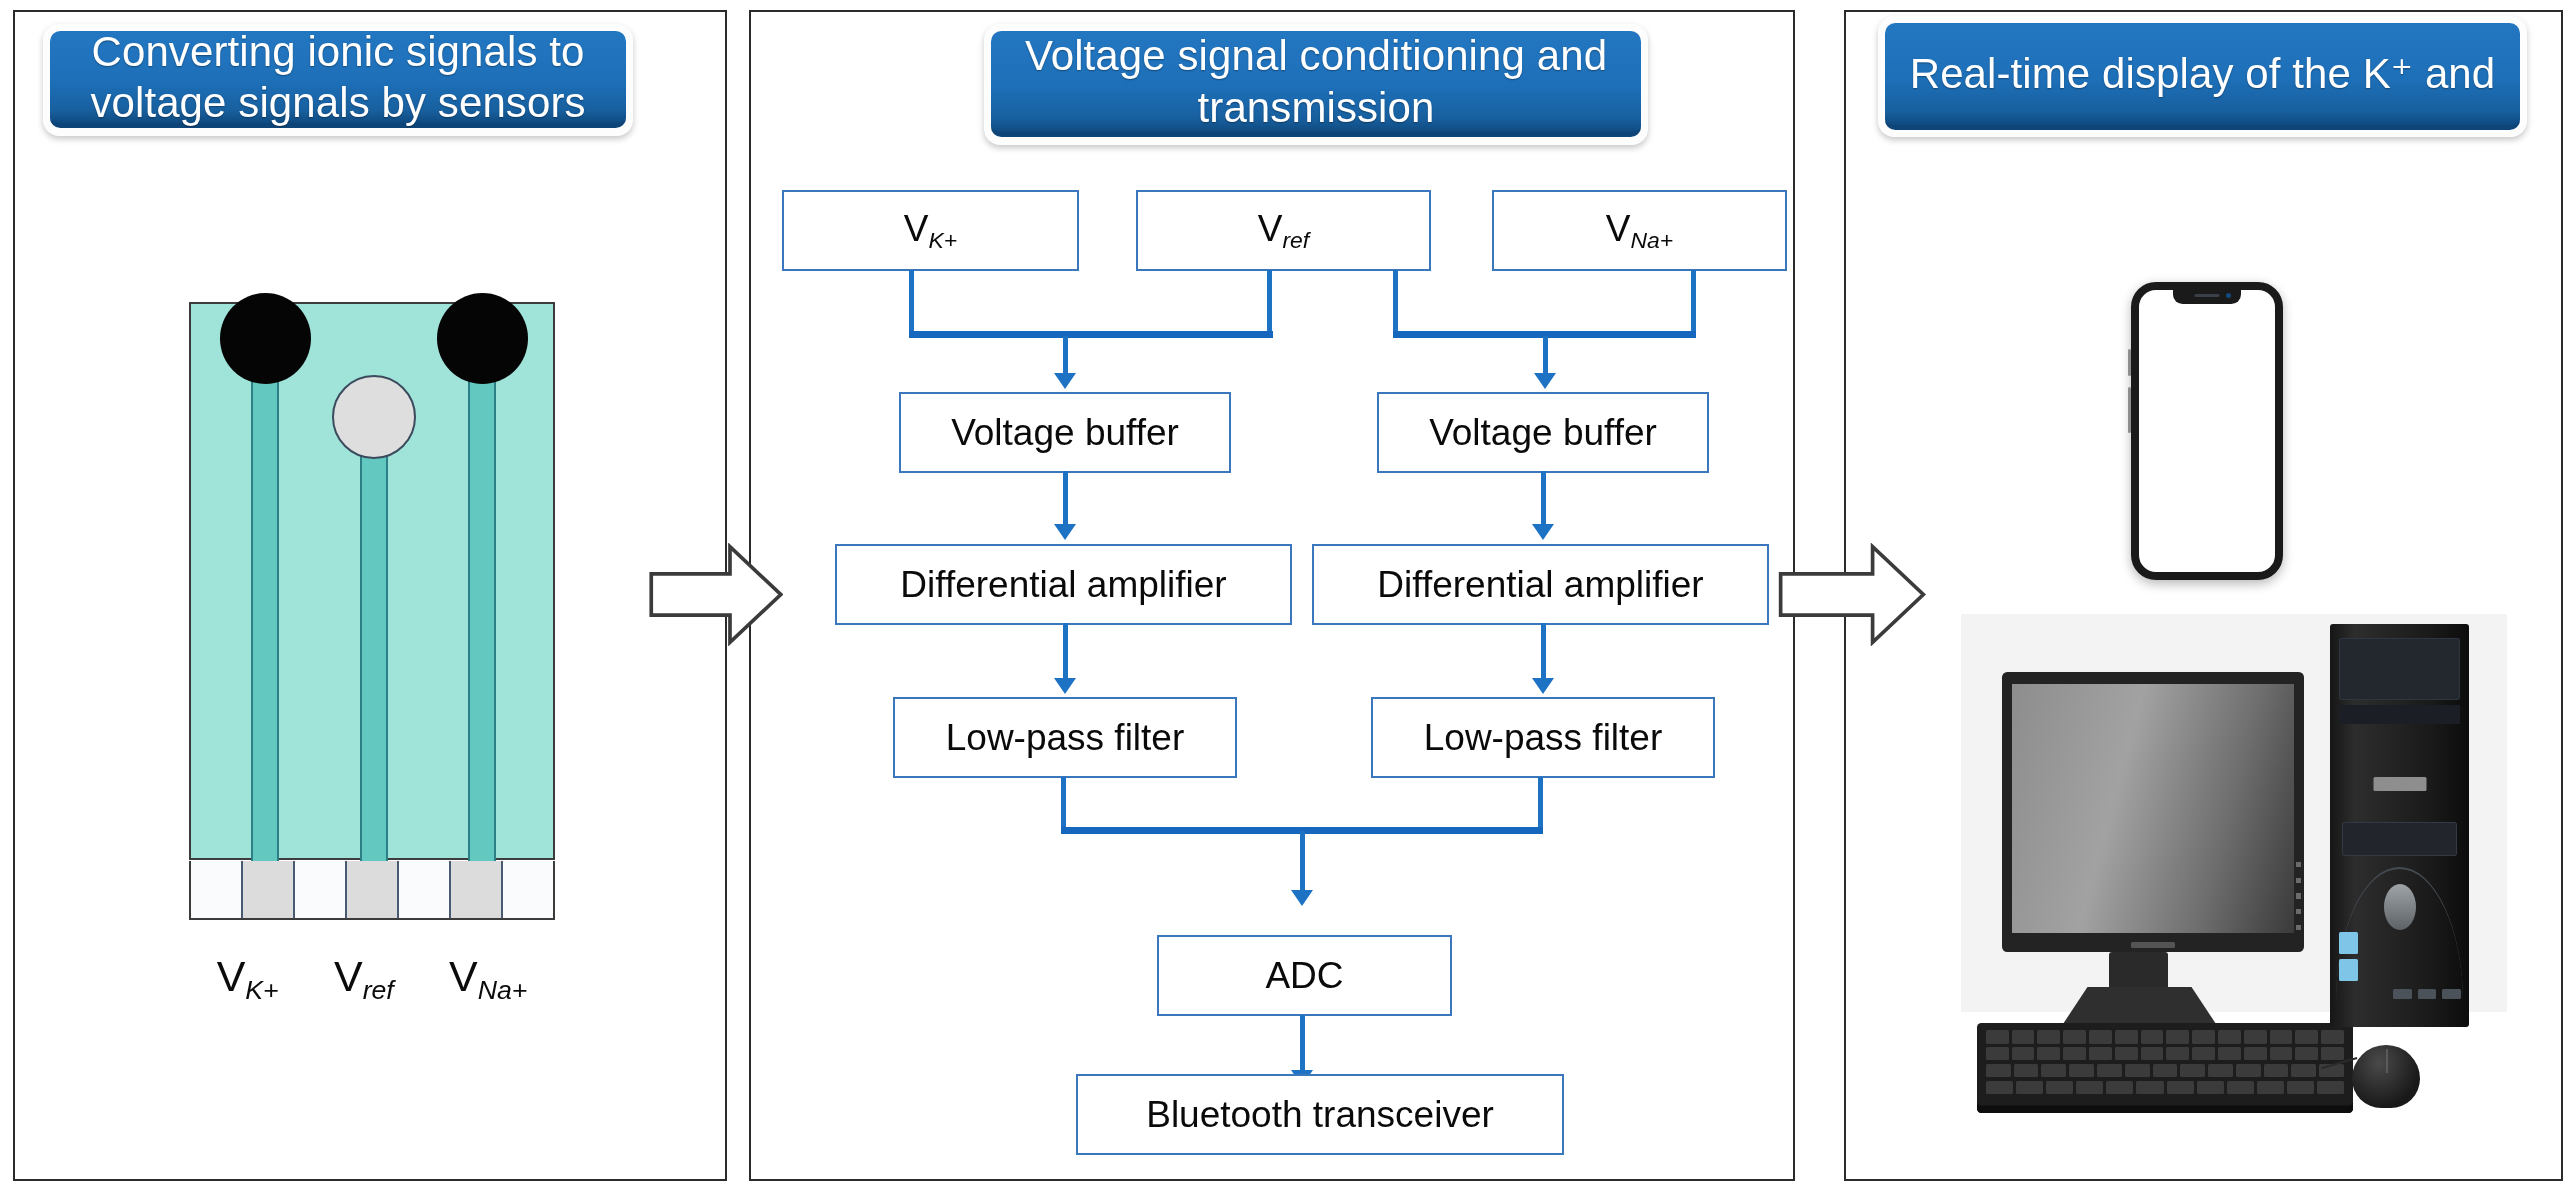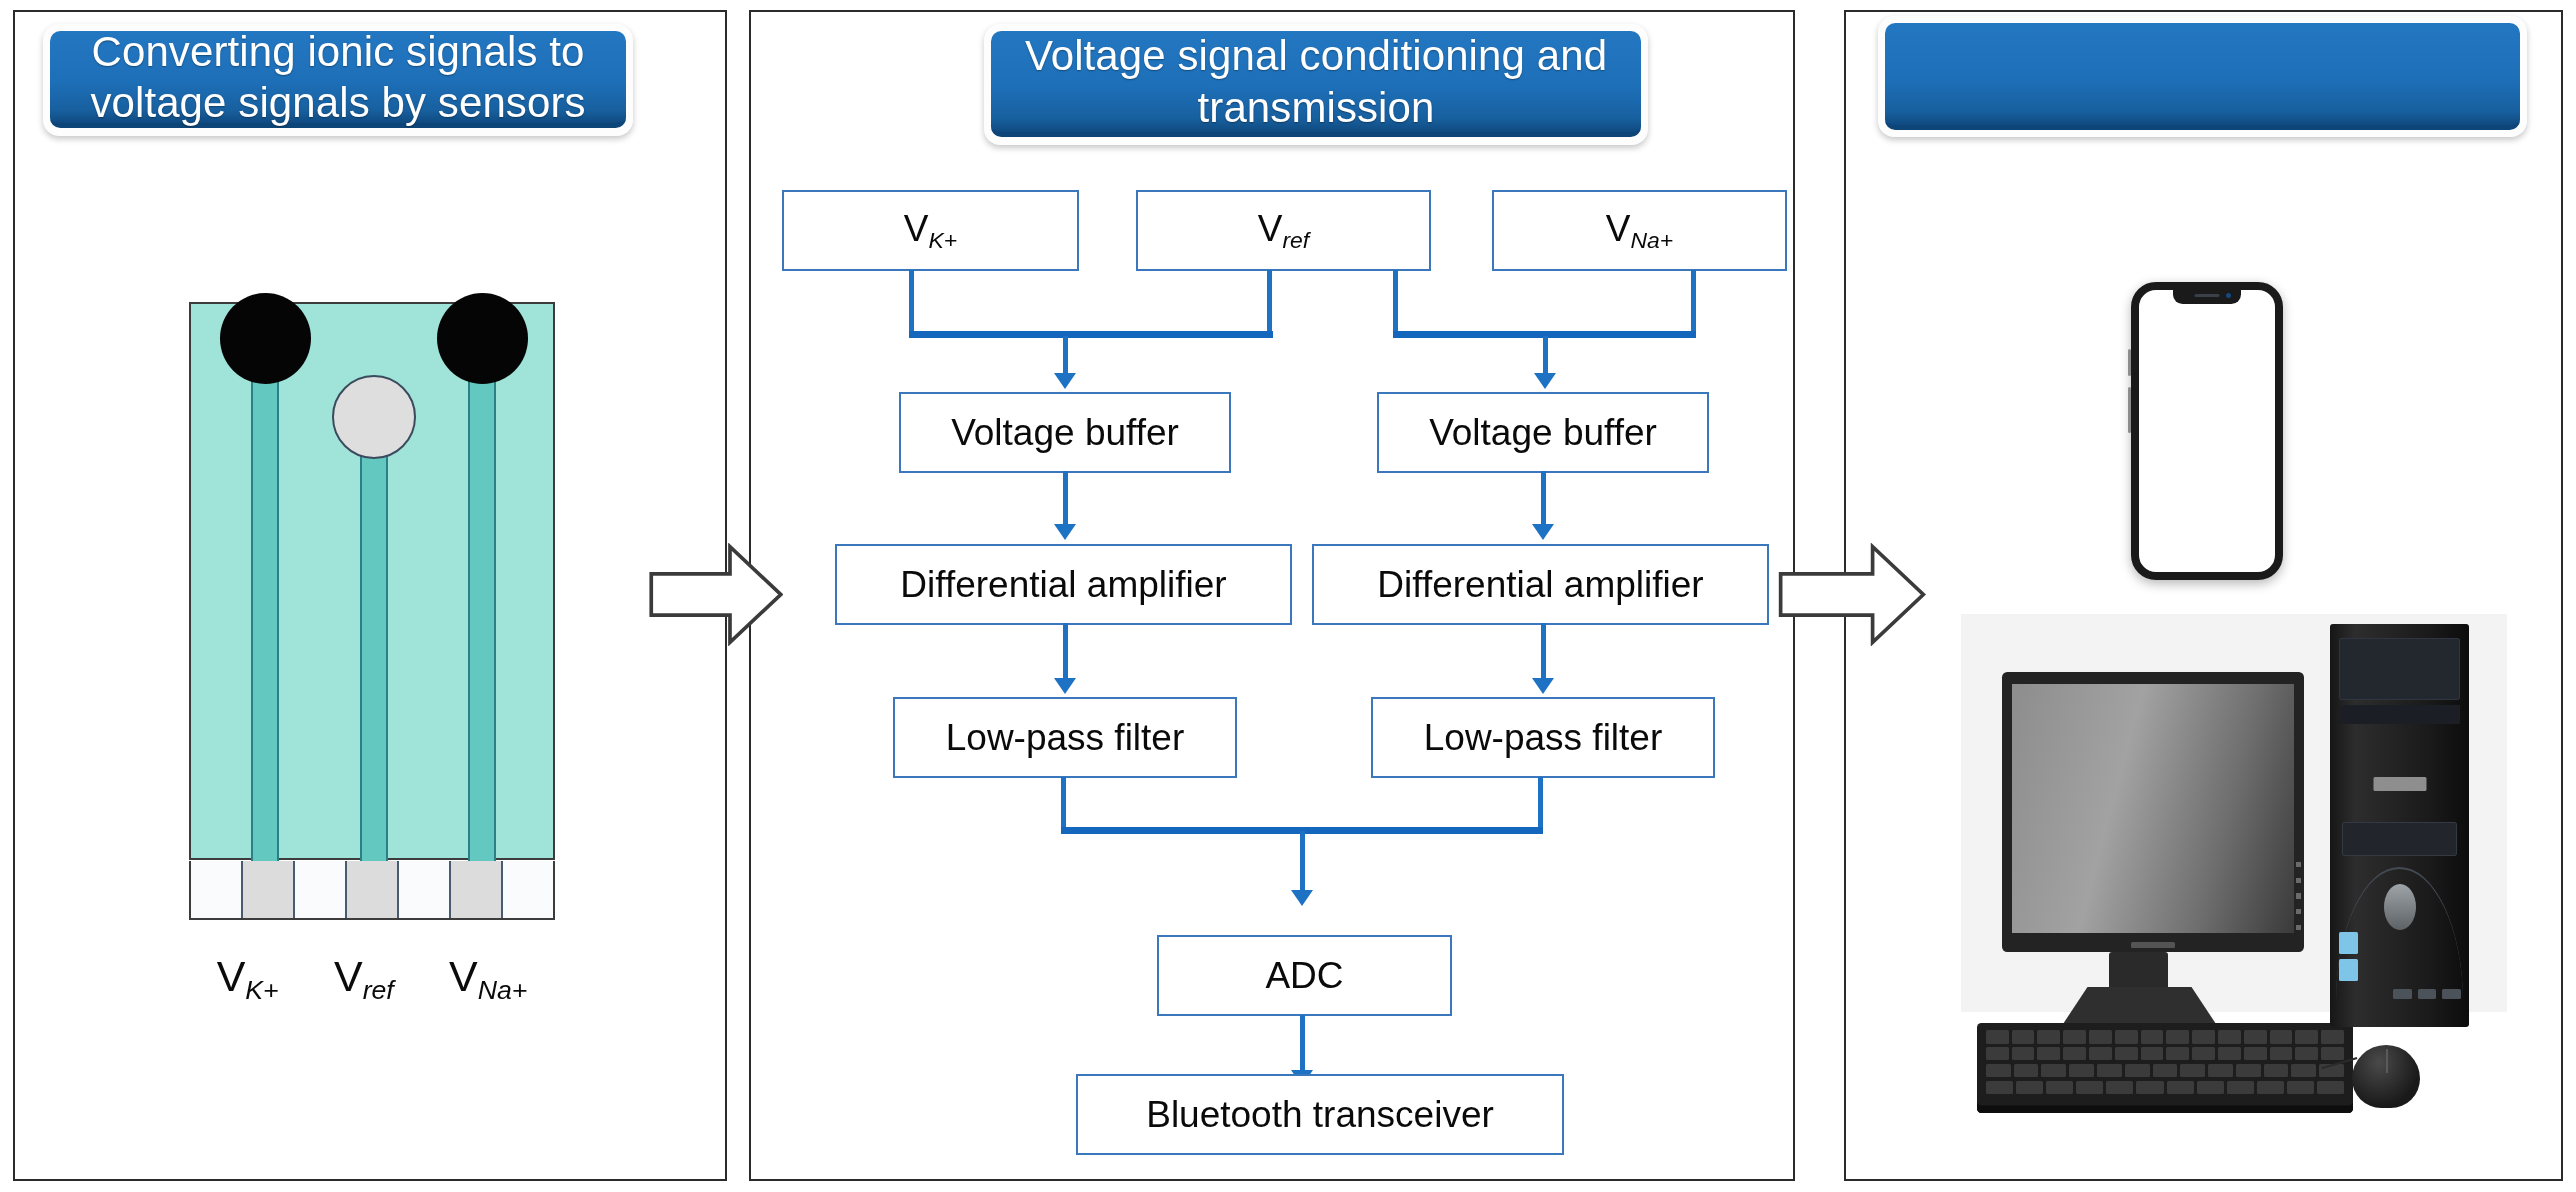--- a/index.html
+++ b/index.html
@@ -128,21 +128,21 @@
 
 <div class="pill-wrap" id="pill-wrap-1">
   <div class="pill">Converting ionic signals to voltage signals by sensors</div>
 </div>
 <div class="pill-wrap" id="pill-wrap-2">
   <div class="pill">Voltage signal conditioning and transmission</div>
 </div>
 <div class="pill-wrap" id="pill-wrap-3">
   <div class="pill">
     <span>
-      <br>
+      <span>Real-time display of the K⁺ and</span><br>
     </span>
   </div>
 </div>
 
 <div id="sensor-body">
 
   <div class="trace" style="left:60px;  top:49px;  width:28px; height:510px;"></div>
   <div class="trace" style="left:169px; top:129px; width:28px; height:429px;"></div>
   <div class="trace" style="left:277px; top:49px;  width:28px; height:510px;"></div>
 

